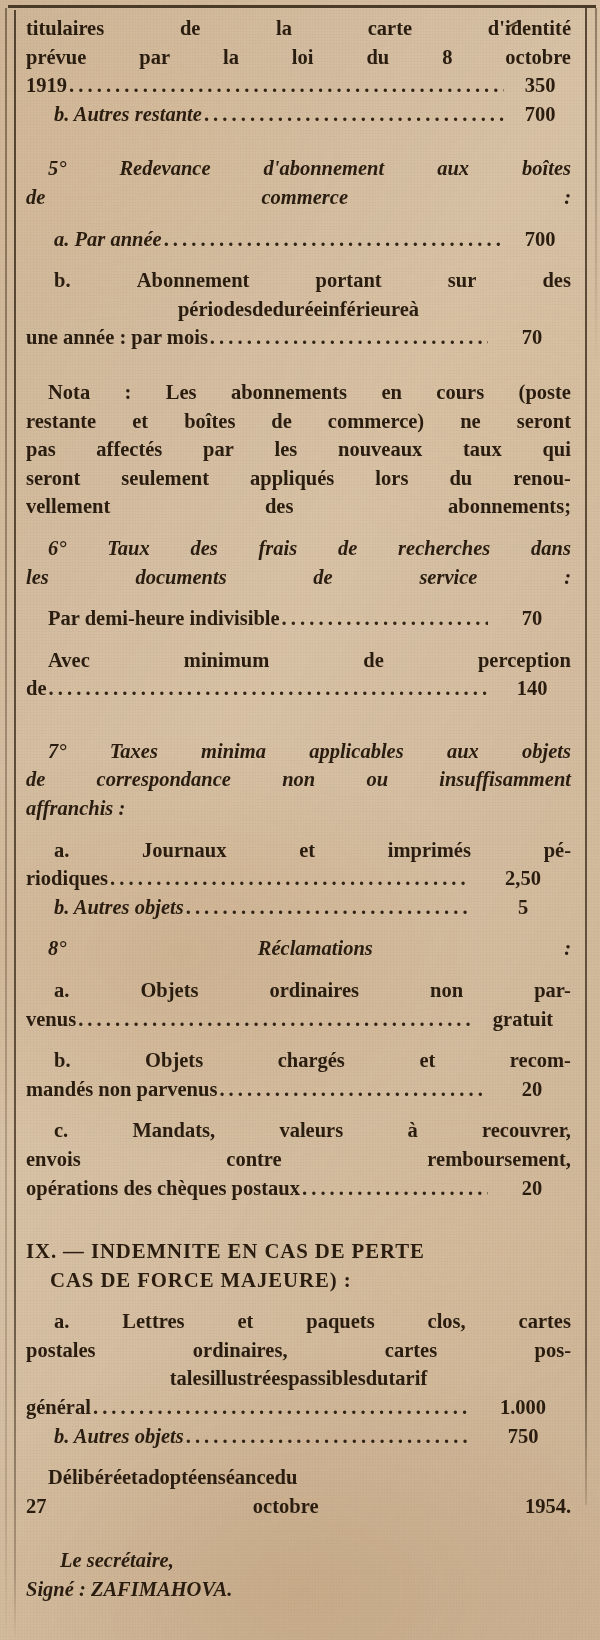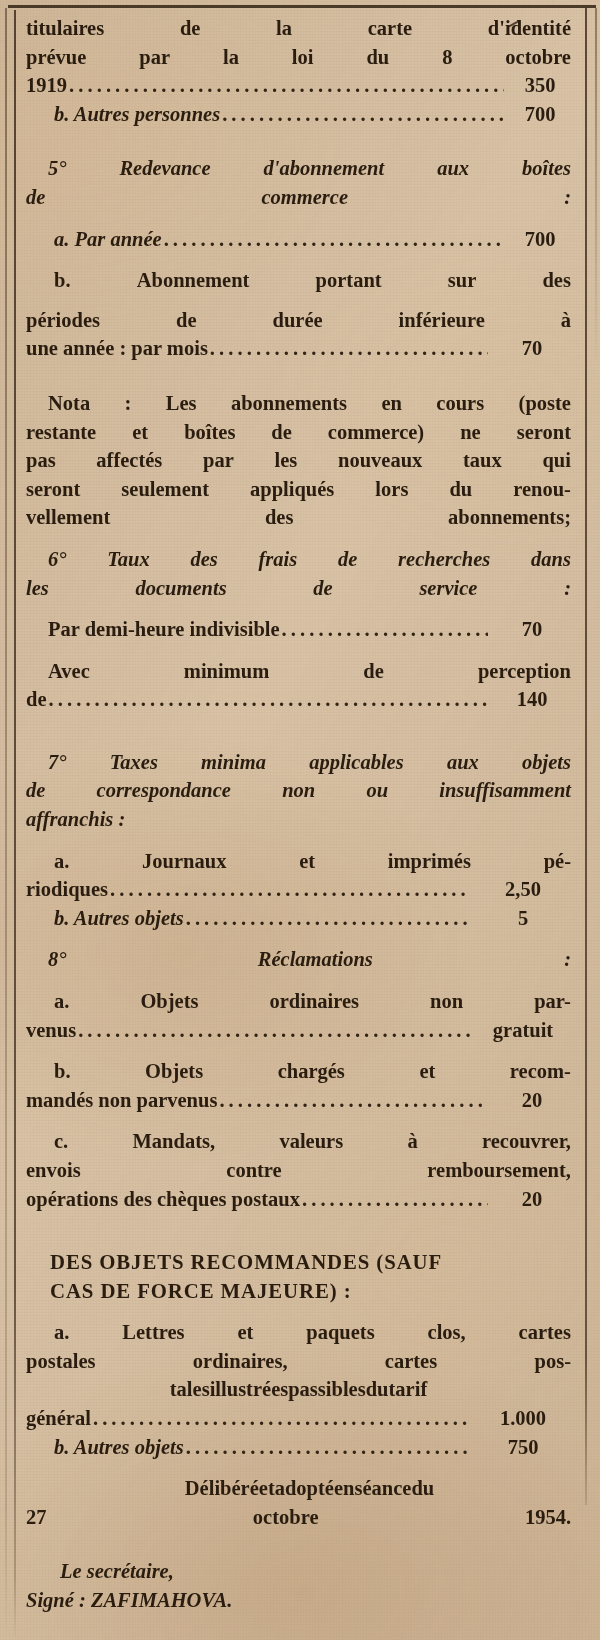--- a/index.html
+++ b/index.html
@@ -179,21 +179,21 @@
       <div class="spread">
 
       <span style="display: flex; justify-content: space-between; width: 100%; font-style: normal; font-weight: 700;"><span style="white-space: pre;">prévue</span><span style="white-space: pre;">par</span><span style="white-space: pre;">la</span><span style="white-space: pre;">loi</span><span style="white-space: pre;">du</span><span style="white-space: pre;">8</span><span style="white-space: pre;">octobre</span></span>
         </div>
       <div class="row">
         <span class="lbl">1919</span>
         <span class="lead"></span>
         <span class="val vw-sm">350</span>
       </div>
       <div class="row indent">
-        <span class="lbl ital">b. Autres personnes</span>
+        <span class="lbl ital">b. Autres restante</span>
         <span class="lead"></span>
         <span class="val vw-sm">700</span>
       </div>
     </div>
 
     <div class="gap"></div>
 
     <div class="blk">
       <div class="spread indent-sm">
 
@@ -209,21 +209,21 @@
         <span class="lead"></span>
         <span class="val vw-sm">700</span>
       </div>
       <div class="gap-sm"></div>
       <div class="spread indent">
 
       <span style="display: flex; justify-content: space-between; width: 100%; font-style: normal; font-weight: 700;"><span style="white-space: pre;">b.</span><span style="white-space: pre;">Abonnement</span><span style="white-space: pre;">portant</span><span style="white-space: pre;">sur</span><span style="white-space: pre;">des</span></span>
         </div>
       <div class="spread">
 
-      <span style="display: flex; justify-content: space-between; width: 100%; font-style: normal; font-weight: 700; margin-top: 11px;"><span style="white-space: pre;">périodes</span><span style="white-space: pre;">de</span><span style="white-space: pre;">durée</span><span style="white-space: pre;">inférieure</span><span style="white-space: pre;">à</span></span>
+      <span style="display: flex; justify-content: center; width: 100%; font-style: normal; font-weight: 700;"><span style="white-space: pre;">périodes</span><span style="white-space: pre;">de</span><span style="white-space: pre;">durée</span><span style="white-space: pre;">inférieure</span><span style="white-space: pre;">à</span></span>
         </div>
       <div class="row">
         <span class="lbl">une année : par mois</span>
         <span class="lead"></span>
         <span class="val vw-md">70</span>
       </div>
     </div>
 
     <div class="gap"></div>
 
@@ -351,21 +351,21 @@
         <span class="lbl">opérations des chèques postaux</span>
         <span class="lead"></span>
         <span class="val vw-md">20</span>
       </div>
     </div>
 
     <div class="gap-lg"></div>
 
     <div class="blk">
       <div class="caps-head">
-        <span class="ind">DES OBJETS RECOMMANDES (SAUF</span>
+        <span>IX. — INDEMNITE EN CAS DE PERTE</span>
       </div>
       <div class="caps-head">
         <span class="ind">CAS DE FORCE MAJEURE) :</span>
       </div>
       <div class="gap-sm"></div>
       <div class="spread indent">
 
       <span style="display: flex; justify-content: space-between; width: 100%; font-style: normal; font-weight: 700;"><span style="white-space: pre;">a.</span><span style="white-space: pre;">Lettres</span><span style="white-space: pre;">et</span><span style="white-space: pre;">paquets</span><span style="white-space: pre; text-align: center;">clos,</span><span style="white-space: pre;">cartes</span></span>
         </div>
       <div class="spread">
@@ -386,21 +386,21 @@
         <span class="lead"></span>
         <span class="val vw-lg">750</span>
       </div>
     </div>
 
     <div class="gap-sm"></div>
 
     <div class="blk">
       <div class="spread indent-sm">
 
-      <span style="display: flex; justify-content: center; width: 100%; font-style: normal; font-weight: 700;"><span style="white-space: pre;">Délibéré</span><span style="white-space: pre;">et</span><span style="white-space: pre;">adopté</span><span style="white-space: pre;">en</span><span style="white-space: pre;">séance</span><span style="white-space: pre;">du</span></span>
+      <span style="display: flex; justify-content: flex-start; width: 100%; font-style: normal; font-weight: 700;"><span style="white-space: pre;">Délibéré</span><span style="white-space: pre;">et</span><span style="white-space: pre;">adopté</span><span style="white-space: pre;">en</span><span style="white-space: pre;">séance</span><span style="white-space: pre;">du</span></span>
         </div>
       <div class="spread">
 
       <span style="display: flex; justify-content: space-between; width: 100%; font-style: normal; font-weight: 700;"><span style="white-space: pre;">27</span><span style="white-space: pre;">octobre</span><span style="white-space: pre;">1954.</span></span>
         </div>
     </div>
 
     <div class="gap"></div>
 
     <div class="blk">

